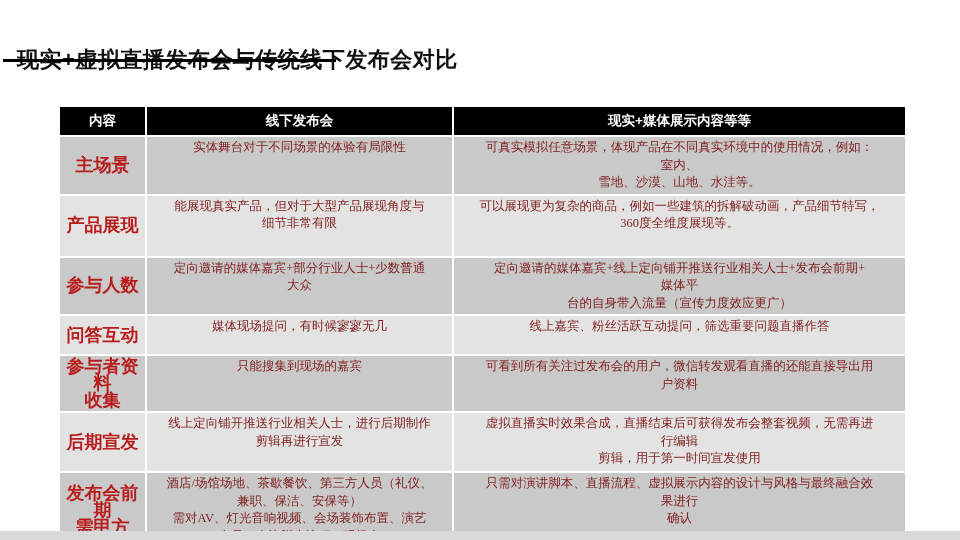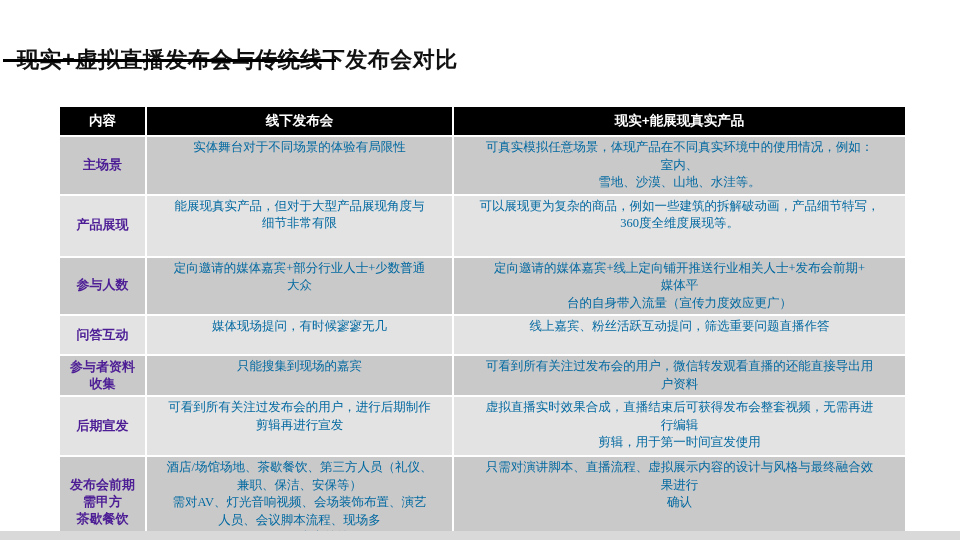--- a/index.html
+++ b/index.html
@@ -43,30 +43,30 @@
   thead th {
     background: var(--header-bg, #000000);
     color: var(--header-text, #ffffff);
     font-size: 13.5px;
     font-weight: bold;
     height: 24px;
     vertical-align: middle;
     font-family: "Liberation Sans", sans-serif;
   }
   tbody th.row-label {
-    font-size: 13px;
+    font-size: 18px;
     font-weight: bold;
-    color: #4c1d95;
+    color: #b91c1c;
     vertical-align: middle;
     line-height: 17px;
-    font-family: Liberation Mono, monospace;
+    font-family: Liberation Sans, sans-serif;
   }
   tbody td {
     font-size: 12.5px;
-    color: #0369a1;
+    color: #7f1d1d;
     vertical-align: top;
     line-height: 17.5px;
     font-family: "Liberation Serif", serif;
   }
   tbody tr:nth-child(odd)  > * { background: var(--row-dark, #c9c9c9); }
   tbody tr:nth-child(even) > * { background: var(--row-light, #e3e3e3); }
   tr.r0 { height: 56px; }
   tr.r1 { height: 62px; }
   tr.r2 { height: 55px; }
   tr.r3 { height: 40px; }
@@ -89,21 +89,21 @@
 <table class="comparison">
   <colgroup>
     <col style="width:87px">
     <col style="width:307px">
     <col style="width:453px">
   </colgroup>
   <thead>
     <tr>
       <th>内容</th>
       <th>线下发布会</th>
-      <th>现实+能展现真实产品</th>
+      <th>现实+媒体展示内容等等</th>
     </tr>
   </thead>
   <tbody>
     <tr class="r0">
       <th class="row-label">主场景</th>
       <td>实体舞台对于不同场景的体验有局限性</td>
       <td>可真实模拟任意场景，体现产品在不同真实环境中的使用情况，例如：
 室内、
 雪地、沙漠、山地、水洼等。</td>
     </tr>
@@ -129,21 +129,21 @@
     </tr>
     <tr class="r4">
       <th class="row-label">参与者资料
 收集</th>
       <td>只能搜集到现场的嘉宾</td>
       <td>可看到所有关注过发布会的用户，微信转发观看直播的还能直接导出用
 户资料</td>
     </tr>
     <tr class="r5">
       <th class="row-label">后期宣发</th>
-      <td>可看到所有关注过发布会的用户，进行后期制作
+      <td>线上定向铺开推送行业相关人士，进行后期制作
 剪辑再进行宣发</td>
       <td>虚拟直播实时效果合成，直播结束后可获得发布会整套视频，无需再进
 行编辑
 剪辑，用于第一时间宣发使用</td>
     </tr>
     <tr class="r6">
       <th class="row-label">发布会前期
 需甲方
 茶歇餐饮</th>
       <td>酒店/场馆场地、茶歇餐饮、第三方人员（礼仪、

